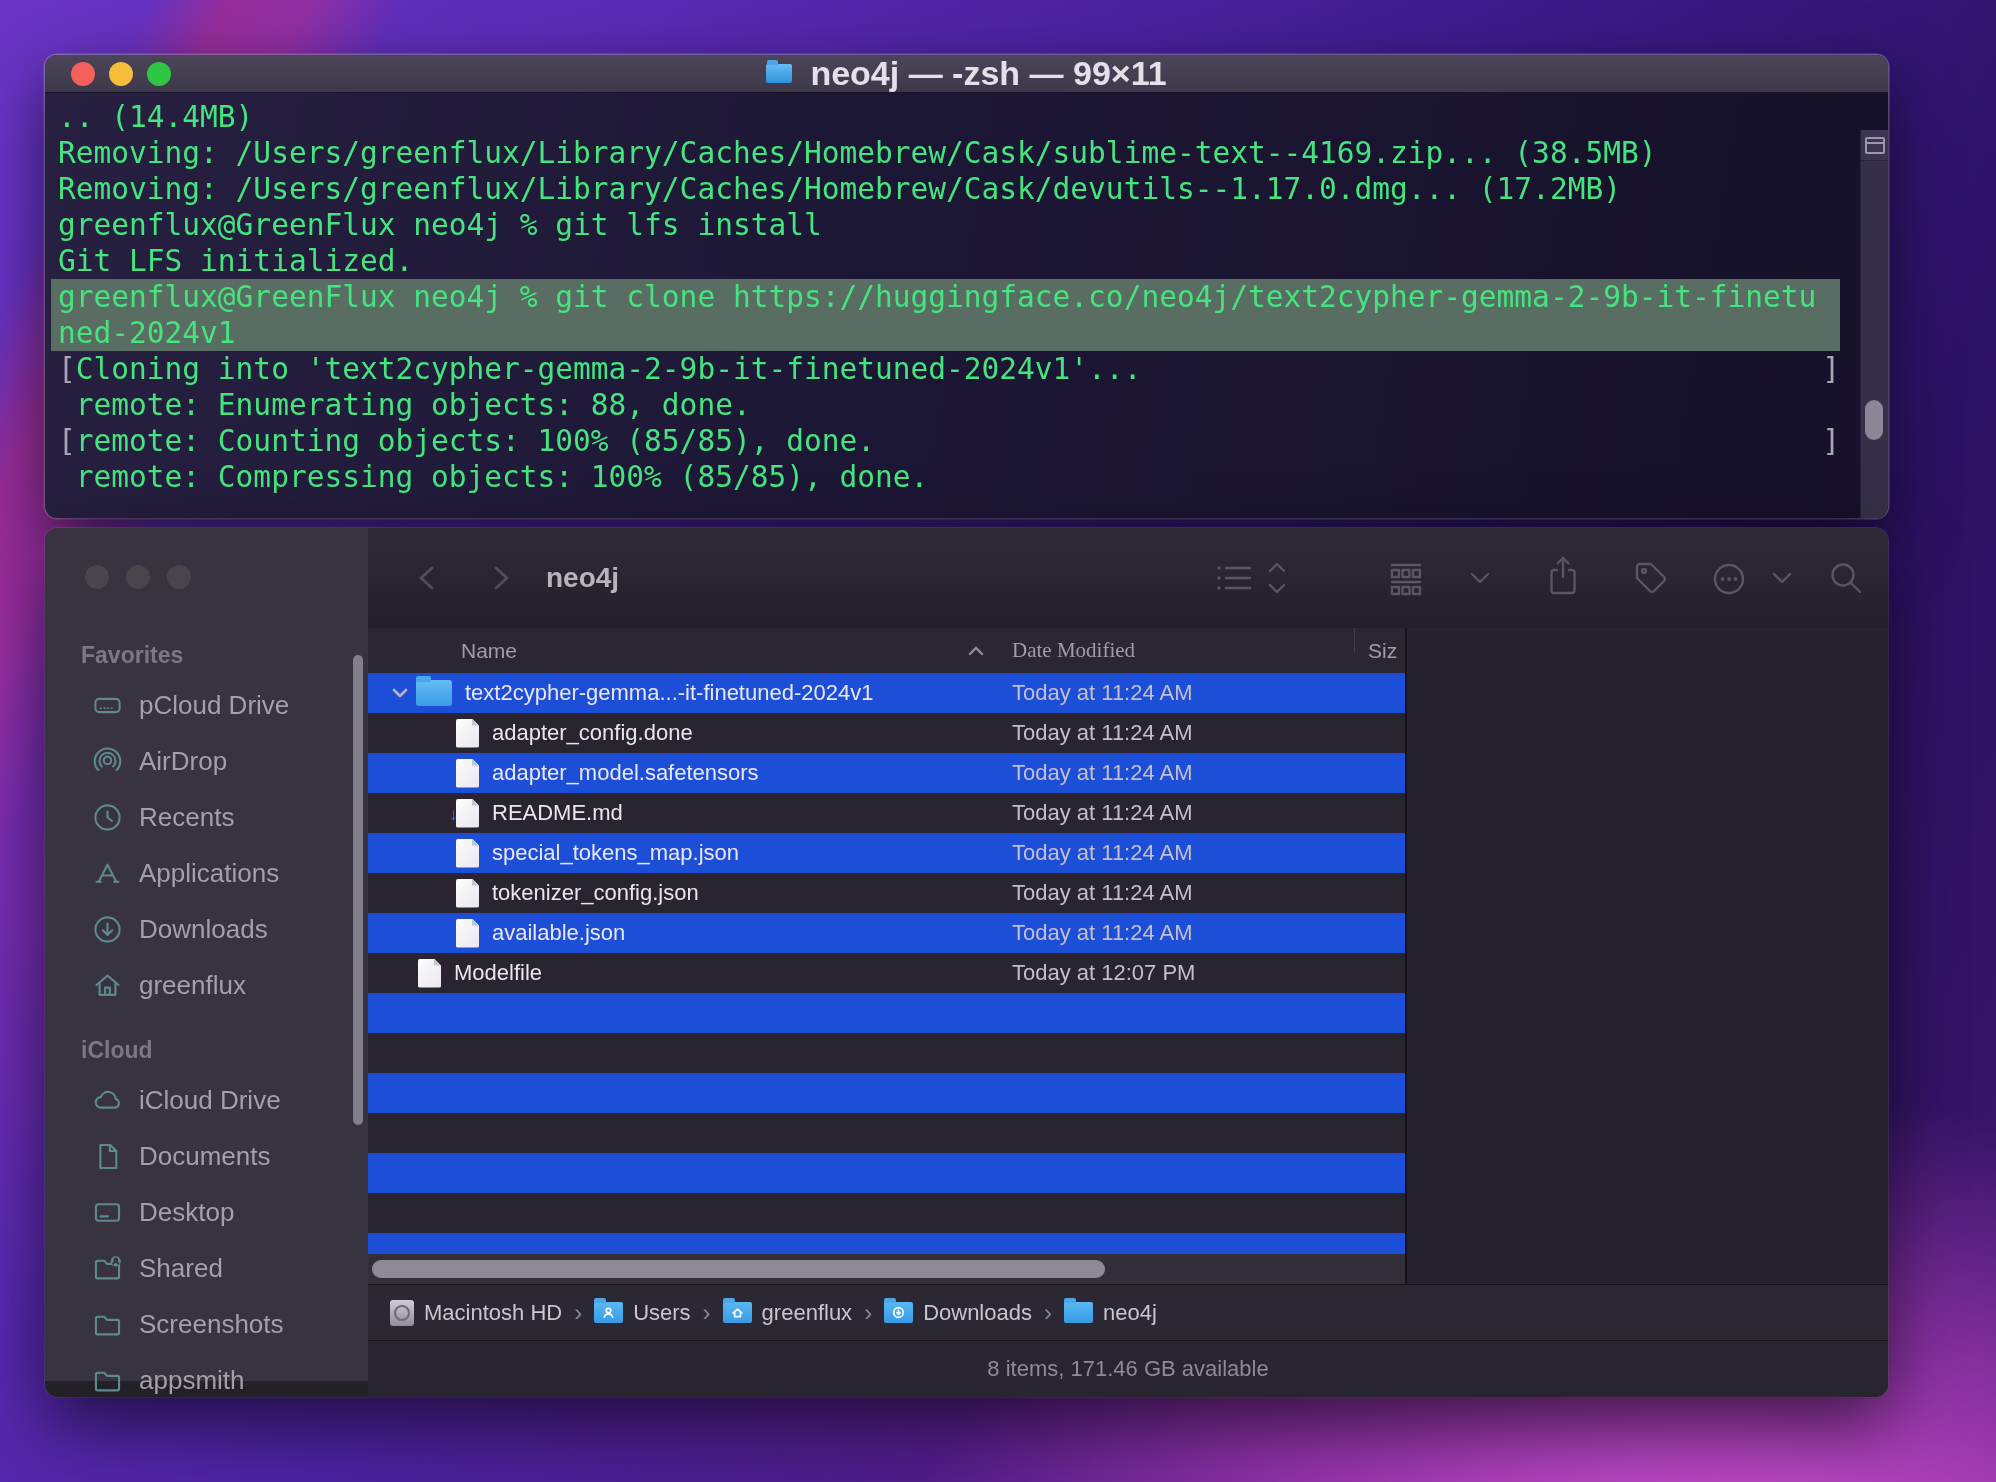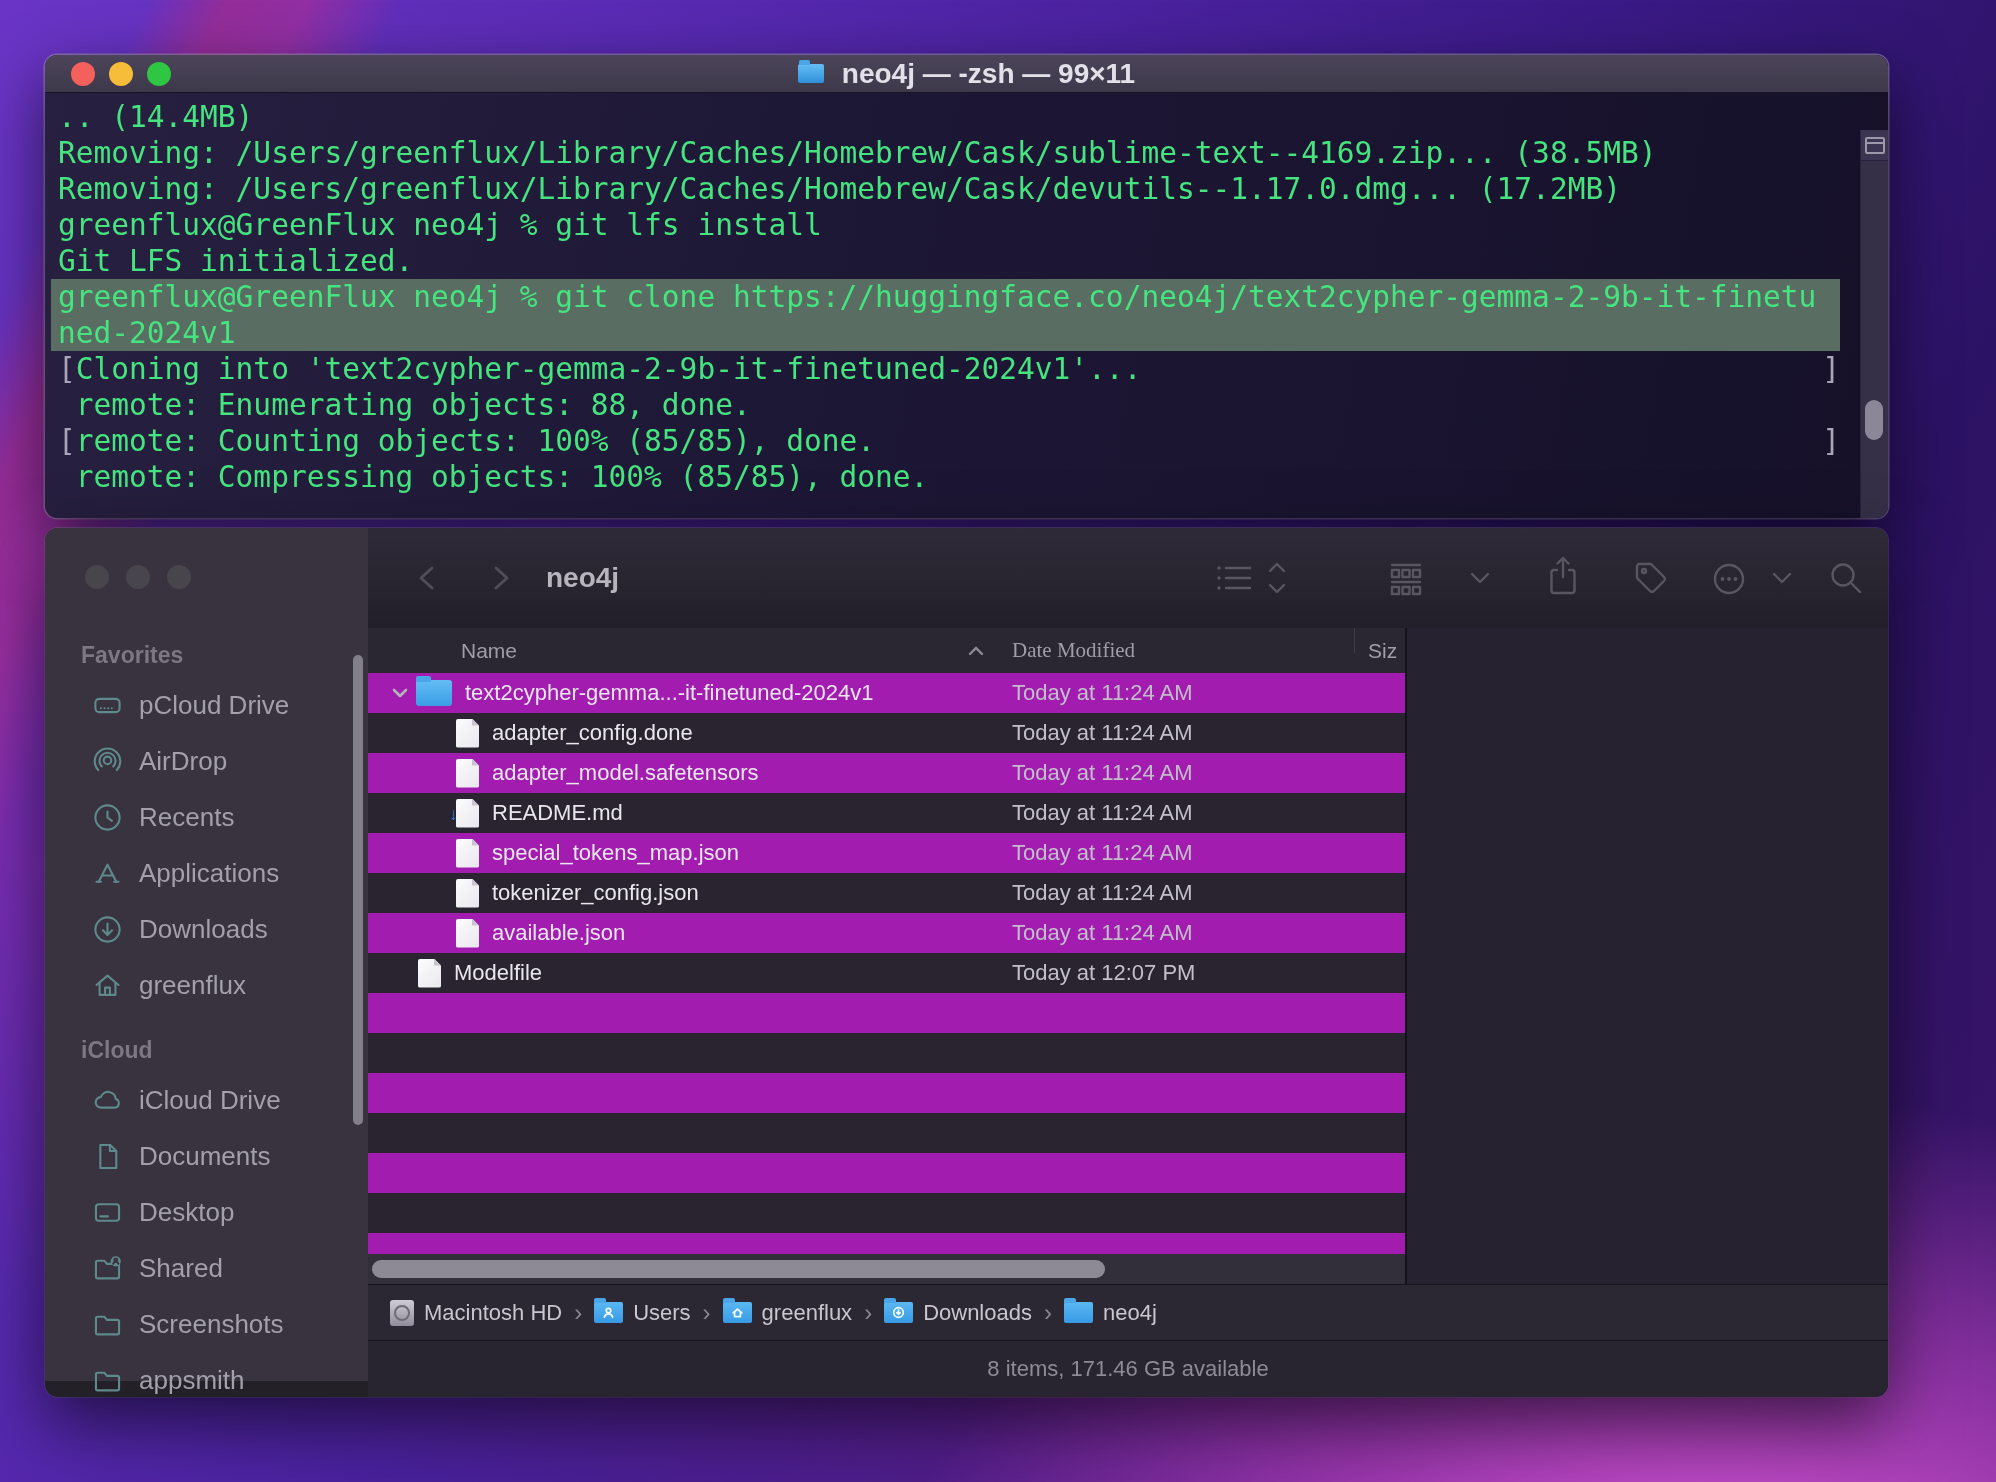--- a/index.html
+++ b/index.html
@@ -14,21 +14,21 @@
   }
   
   .term{position:absolute;left:45px;top:55px;width:1843px;height:463px;border-radius:12px;overflow:hidden;
     box-shadow:0 24px 64px rgba(0,0,0,.6), 0 0 0 1.5px rgba(168,158,185,.55);
     background:linear-gradient(100deg,#272040 0%,#1d1736 45%,#161129 100%);}
   .term-titlebar{height:37px;background:linear-gradient(180deg,#4c4559,#3e384b);border-bottom:1px solid #181327;
     display:flex;align-items:center;position:relative;}
   .tl-group{display:flex;gap:14px;padding-left:26px;}
   .tl{width:24px;height:24px;border-radius:50%;}
   .term-title{position:absolute;left:0;right:0;display:flex;justify-content:center;align-items:center;gap:18px;
-    color:#e3e0ea;font-size:28px;font-weight:600;pointer-events:none;}
+    color:#e3e0ea;font-size:34px;font-weight:600;pointer-events:none;}
   .mini-folder{width:26px;height:19px;border-radius:2px;background:linear-gradient(180deg,#66bdf5,#2f90da);position:relative;}
   .mini-folder::before{content:"";position:absolute;top:-4px;left:1px;width:11px;height:5px;border-radius:2px 2px 0 0;background:#4aa6e8;}
   .term-body{position:relative;height:426px;padding:6px 0 0 13px;overflow:hidden;}
   .t-line{display:flex;height:36px;margin-left:-7px;margin-right:48px;padding-left:7px;
     font-family:"DejaVu Sans Mono",monospace;font-size:29.5px;line-height:36px;color:#45e47e;white-space:pre;}
   .t-line.sel{background:#5a6d63;}
   .t-text{white-space:pre;}
   .t-lb,.t-rb{color:#aba4b7;white-space:pre;}
   .t-rb{margin-left:auto;}
   .term-scroll{position:absolute;top:37px;right:0;bottom:0;width:27px;background:#353047;border-left:1px solid #272240;}
@@ -64,21 +64,21 @@
   .fheader span{position:absolute;top:0;line-height:45px;white-space:nowrap;}
   .hname{left:93px;}
   .hdate{left:644px;font-family:Liberation Serif, serif;}
   .hsize{left:1000px;}
   .hsort{position:absolute;left:598px;top:15px;}
   .hsort path{fill:none;stroke:#8f8b97;stroke-width:2.4;stroke-linecap:round;}
   .hsep{position:absolute;left:986px;top:10px;height:25px;width:1px;background:#413c49;}
   .flist{position:absolute;top:145px;left:0;width:1037px;height:581px;overflow:hidden;background:#211d28;}
   .frow{position:relative;display:flex;align-items:center;height:40px;}
   .r-light{background:#292430;}
-  .r-dark{background:#a21caf;}
+  .r-dark{background:#1d4ed8;}
   .chev{margin-left:22px;flex:0 0 auto;}
   .chev path{fill:none;stroke:#b5b2bc;stroke-width:2.6;stroke-linecap:round;stroke-linejoin:round;}
   .ficon-folder{width:36px;height:26px;border-radius:3px;background:linear-gradient(180deg,#63bdf4 0%,#3b9de6 100%);position:relative;flex:0 0 auto;}
   .ficon-folder::before{content:"";position:absolute;top:-4px;left:0;width:15px;height:6px;border-radius:2px 2px 0 0;background:#4aa6e8;}
   .ficon-doc{width:23px;height:29px;background:linear-gradient(135deg,#fdfdfe 0%,#e7e7ee 100%);border-radius:2px;position:relative;flex:0 0 auto;
     clip-path:polygon(0 0,70% 0,100% 24%,100% 100%,0 100%);}
   .ficon-doc::after{content:"";position:absolute;top:0;right:0;width:7px;height:7px;background:#c7c5d2;clip-path:polygon(0 0,100% 100%,0 100%);}
   .docwrap{position:relative;flex:0 0 auto;}
   .dl-badge{position:absolute;left:-7px;top:7px;color:#2e86e6;font-size:17px;font-weight:bold;line-height:17px;}
   .dl-badge::before{content:"↓";}

